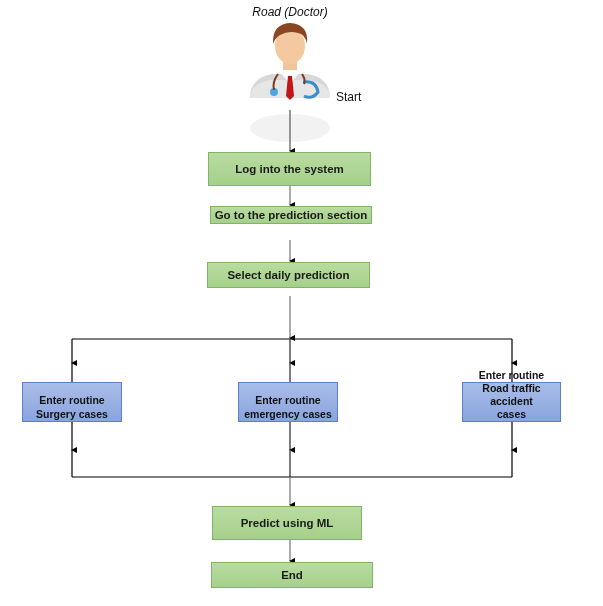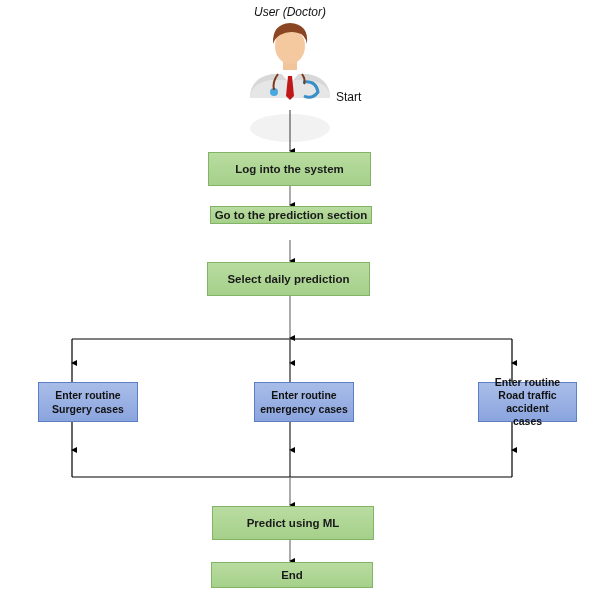--- a/index.html
+++ b/index.html
@@ -1,18 +1,18 @@
 <!DOCTYPE html>
 <html><head>
 <meta charset="utf-8">
 <style>
   html,body{margin:0;padding:0;background:#fff;}
   body{width:603px;height:606px;position:relative;overflow:hidden;font-family:"Liberation Sans",sans-serif;}
   .green{position:absolute;background:linear-gradient(#b9dca0,#a5d08a);border:1px solid #82b466;box-sizing:border-box;display:flex;align-items:center;justify-content:center;text-align:left;font-size:11.5px;font-weight:bold;color:#1a1a1a;}
-  .blue{position:absolute;background:linear-gradient(#a9bde8,#8aa4de);border:1px solid #5d7fc8;box-sizing:border-box;display:flex;align-items:center;justify-content:center;text-align:center;font-size:10.5px;font-weight:bold;color:#111;line-height:14px;white-space:pre-line;margin-left:16px;}
+  .blue{position:absolute;background:linear-gradient(#a9bde8,#8aa4de);border:1px solid #5d7fc8;box-sizing:border-box;display:flex;align-items:flex-end;justify-content:center;text-align:center;font-size:10.5px;font-weight:bold;color:#111;line-height:14px;white-space:pre-line;}
   .lbl{position:absolute;font-size:12px;color:#111;}
   svg.lines{position:absolute;left:0;top:0;}
 </style>
 </head>
 <body>
 
 <svg class="lines" width="603" height="606">
   <defs>
     <marker id="ah" markerWidth="6" markerHeight="6" refX="3" refY="5" orient="auto-start-reverse" markerUnits="userSpaceOnUse">
       <path d="M0,0 L6,0 L3,6 Z" fill="#000"></path>
@@ -51,39 +51,39 @@
     <rect x="283" y="56" width="14" height="14" fill="#f2c49a"></rect>
     <ellipse cx="290" cy="46" rx="15" ry="18" fill="#f4c9a0"></ellipse>
     <path d="M273,44 Q272,24 290,23 Q309,24 307,44 Q305,34 298,33 Q289,30 280,35 Q275,38 273,44 Z" fill="#8a4522"></path>
     <path d="M303,82 Q316,80 318,92 Q312,100 304,96" fill="none" stroke="#3a8fc8" stroke-width="3"></path>
     <circle cx="274" cy="92" r="4" fill="#4aa8e0"></circle>
     <path d="M278,74 Q272,82 274,90" fill="none" stroke="#7a3a1a" stroke-width="2"></path>
     <path d="M302,74 Q306,80 304,84" fill="none" stroke="#7a3a1a" stroke-width="2"></path>
   </g>
 </svg>
 
-<div class="lbl" style="left:0;width:580px;top:5px;text-align:center;font-style:italic;font-size:12px;">User (Doctor)</div>
+<div class="lbl" style="left:0;width:580px;top:5px;text-align:center;font-style:italic;font-size:12px;">Road (Doctor)</div>
 <div class="lbl" style="left:336px;top:90px;font-size:12px;">Start</div>
 
 <div class="green" style="left:208px;top:152px;width:163px;height:34px;">
     <span>Log into the system</span>
   </div>
 <div class="green" style="left:210px;top:206px;width:162px;height:18px;">
     <span>Go to the prediction section</span>
   </div>
-<div class="green" style="left:207px;top:262px;width:163px;height:34px;">
+<div class="green" style="left:207px;top:262px;width:163px;height:26px;">
     <span>Select daily prediction</span>
   </div>
 
 <div class="blue" style="left:22px;top:382px;width:100px;height:40px;"><span>Enter routine
 Surgery cases</span></div>
 <div class="blue" style="left:238px;top:382px;width:100px;height:40px;"><span>Enter routine
 emergency cases</span></div>
 <div class="blue" style="left:462px;top:382px;width:99px;height:40px;line-height:13px;"><span>Enter routine
 Road traffic accident
 cases</span></div>
 
-<div class="green" style="left:212px;top:506px;width:162px;height:34px;">
+<div class="green" style="left:212px;top:506px;width:150px;height:34px;">
     <span>Predict using ML</span>
   </div>
 <div class="green" style="left:211px;top:562px;width:162px;height:26px;">
     <span>End</span>
   </div>
 
 </body></html>

